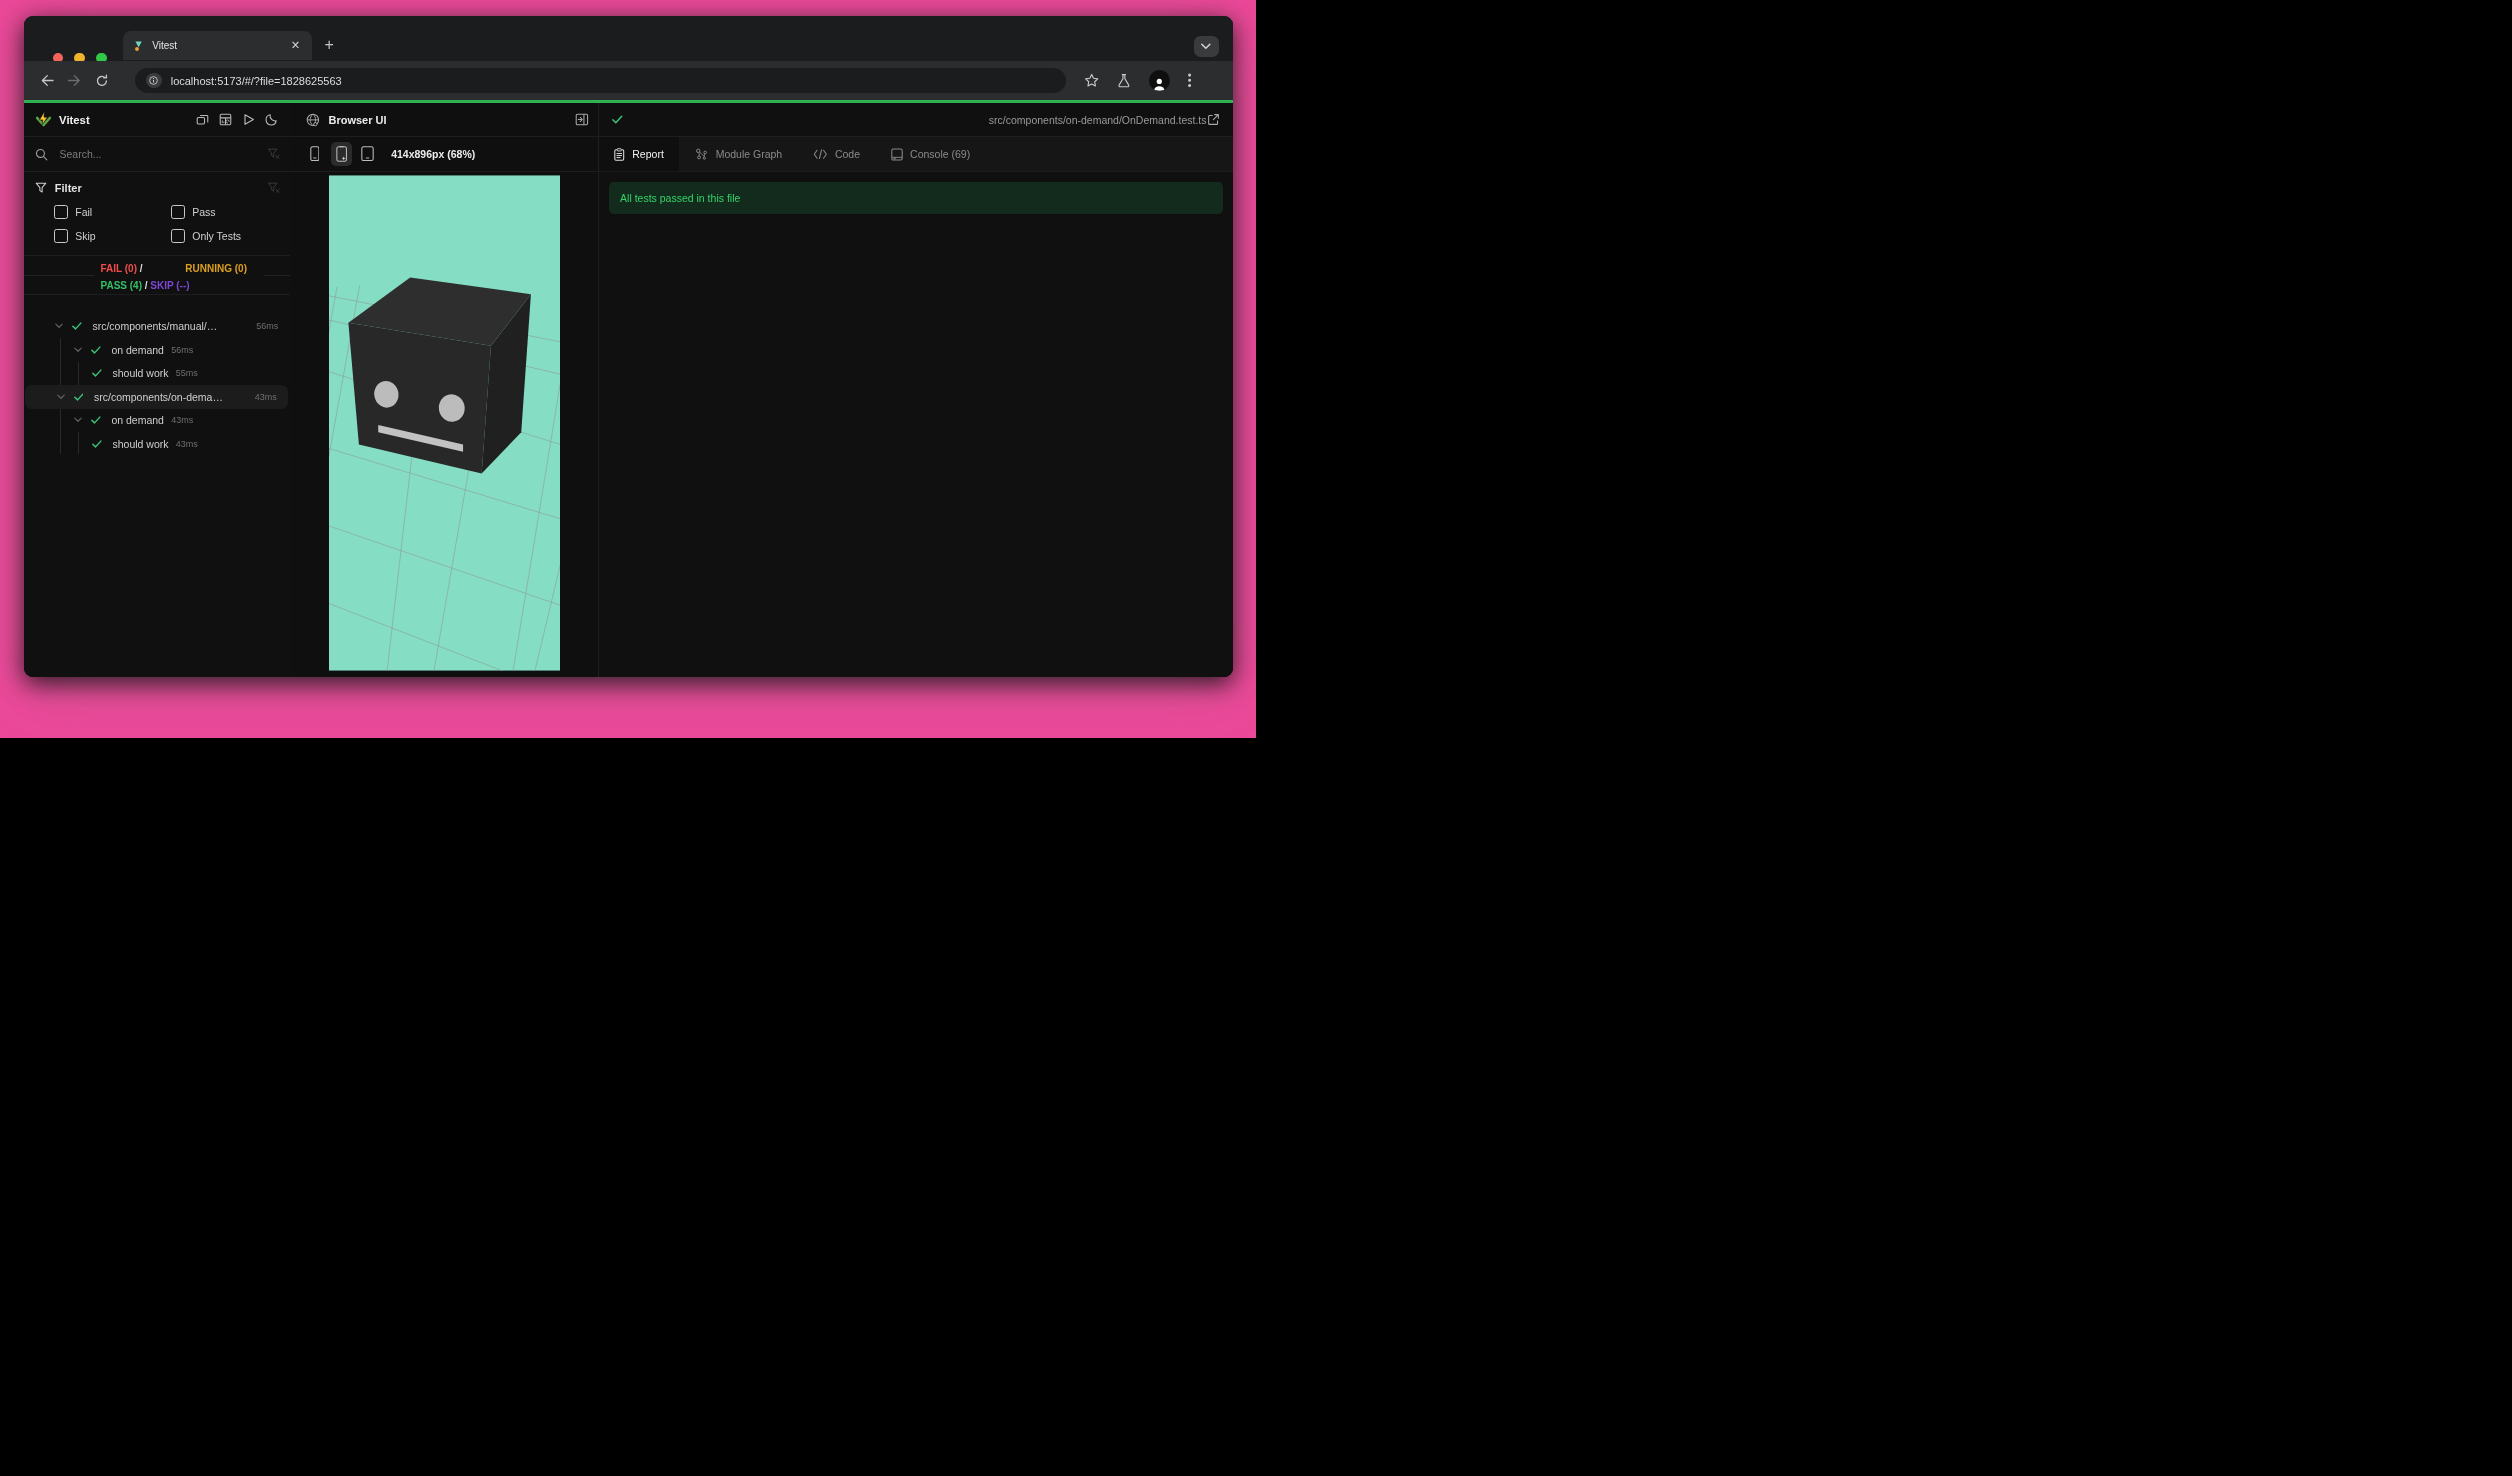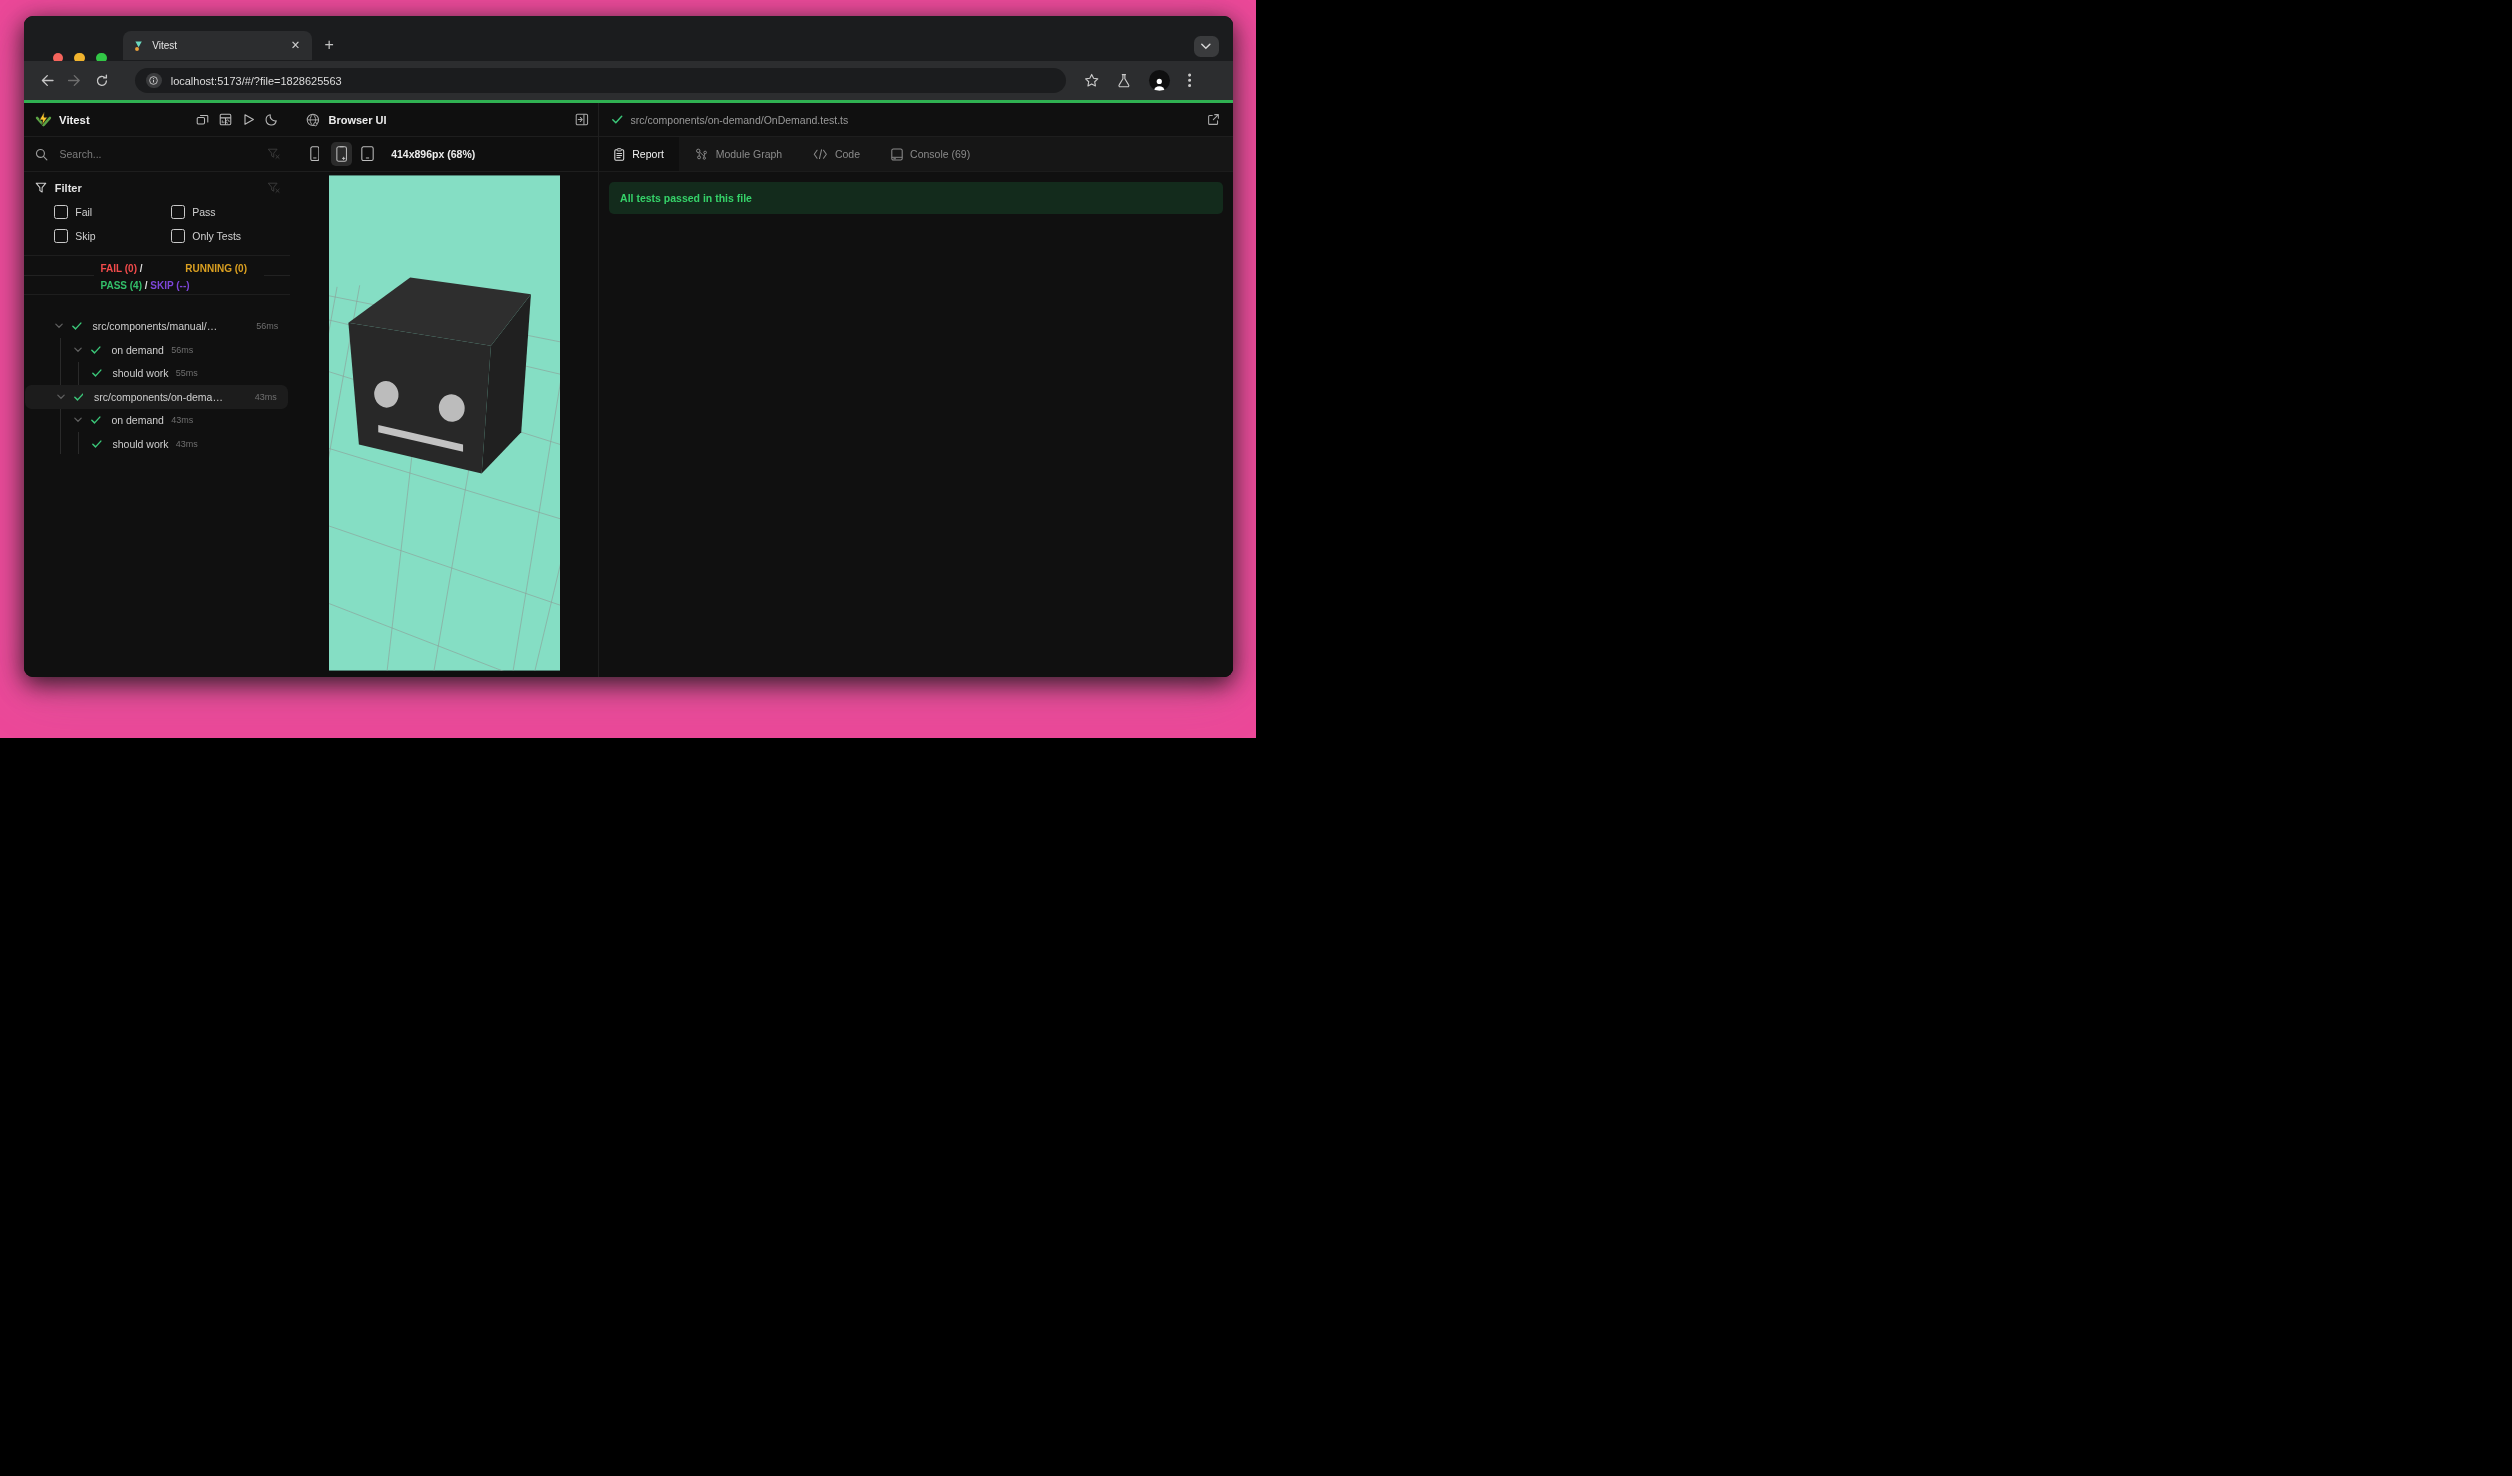--- a/index.html
+++ b/index.html
@@ -80,29 +80,29 @@
   .p-title{color:#ececec;font-size:11px;font-weight:700;margin-left:9px;flex:1;}
   .p-hicon{color:#a9a9a9;}
   .devbar{height:35px;display:flex;align-items:center;padding:0 11.3px 0 13.8px;border-bottom:0.8px solid #1e1e1e;flex:0 0 auto;color:#bdbdbd;}
   .dev-btn{width:21px;height:24px;display:flex;align-items:center;justify-content:center;margin-right:5.7px;border-radius:4.9px;}
   .dev-btn.active{background:#2b2b2b;}
   .dev-size{color:#ececec;font-size:10.5px;font-weight:700;margin-left:7px;}
   .vp-wrap{flex:1;display:flex;justify-content:center;align-items:flex-start;padding-top:3.2px;}
 
   
   .rpanel{flex:1;display:flex;flex-direction:column;background:#101010;}
-  .r-header{height:34px;display:flex;align-items:center;padding:0 13px;border-bottom:0.8px solid #1e1e1e;}
+  .r-header{height:34px;display:flex;align-items:center;padding:0 13px;border-bottom:0.8px solid #1e1e1e;text-align:right;}
   .r-path{color:#9a9a9a;font-size:10.5px;margin-left:8px;flex:1;white-space:nowrap;overflow:hidden;text-overflow:ellipsis;}
   .r-tabs{height:35px;background:#161616;display:flex;align-items:stretch;border-bottom:0.8px solid #1c1c1c;}
   .rtab{display:flex;align-items:center;gap:7.3px;padding:0 15.4px;color:#8a8a8a;font-size:10.5px;}
   .rtab.active{background:#0f0f0f;color:#f2f2f2;}
   .rtab.active svg{color:#e0e0e0;}
   .r-body{flex:1;padding:9.7px;}
   .banner{height:32px;background:#132b1c;border-radius:4.9px;display:flex;align-items:center;padding:0 11.3px;
-          color:#35d269;font-size:10.5px;font-weight:700;}
+          color:#35d269;font-size:10.5px;font-weight:400;}
   svg{display:block;}
 </style>
 </head>
 <body>
 
 <div class="screen">
   <div class="window">
 
     <div class="tabstrip">
       <div class="traffic">

